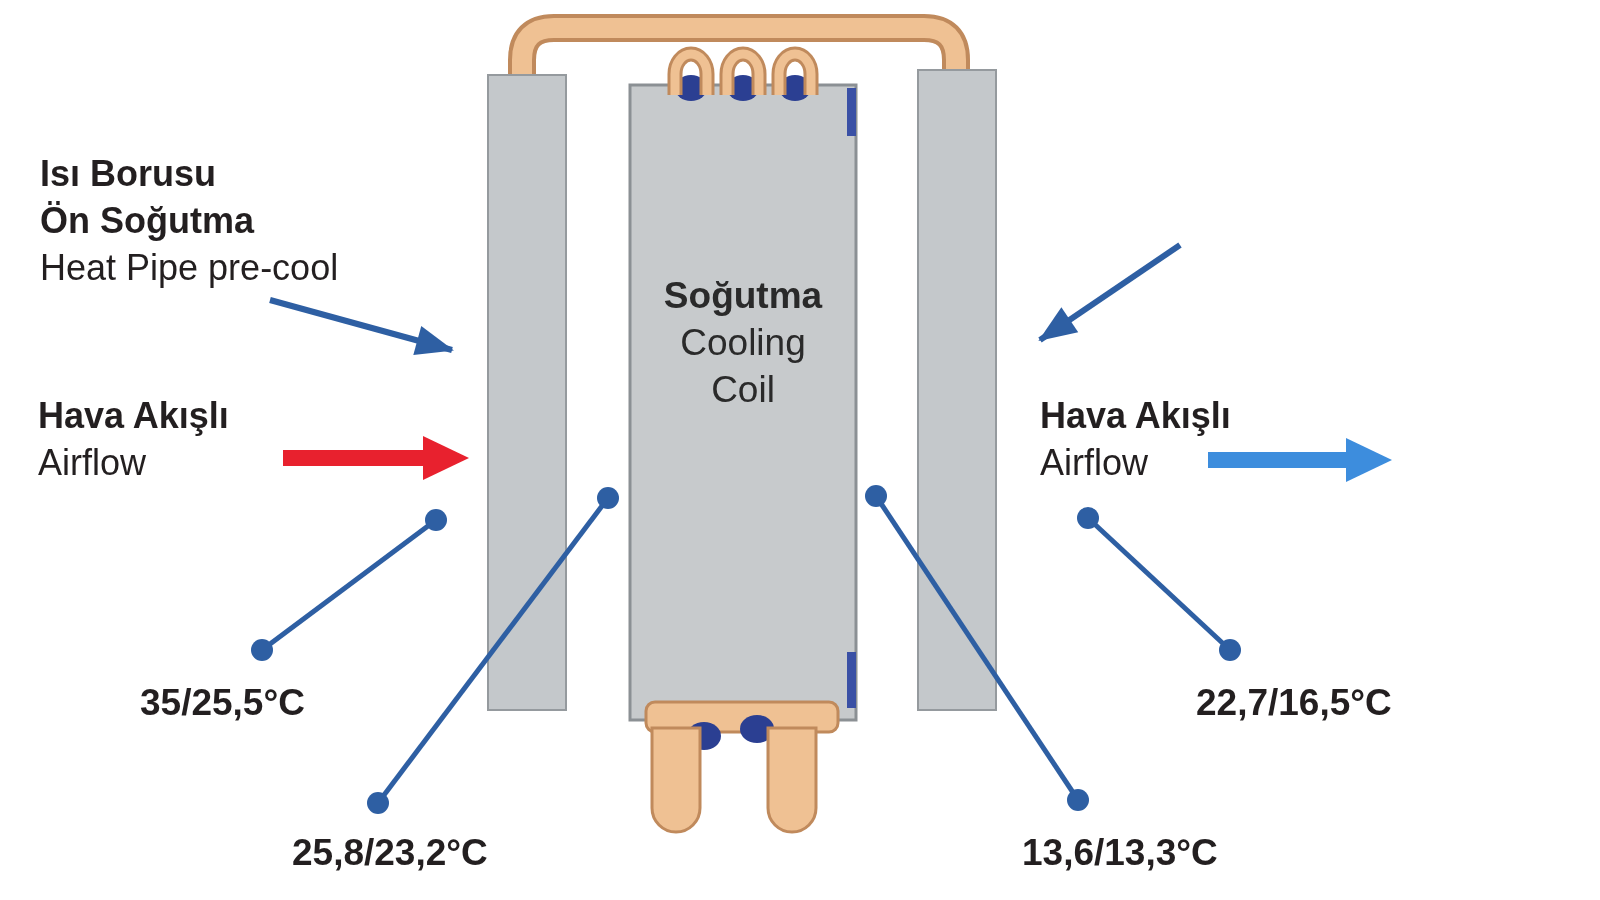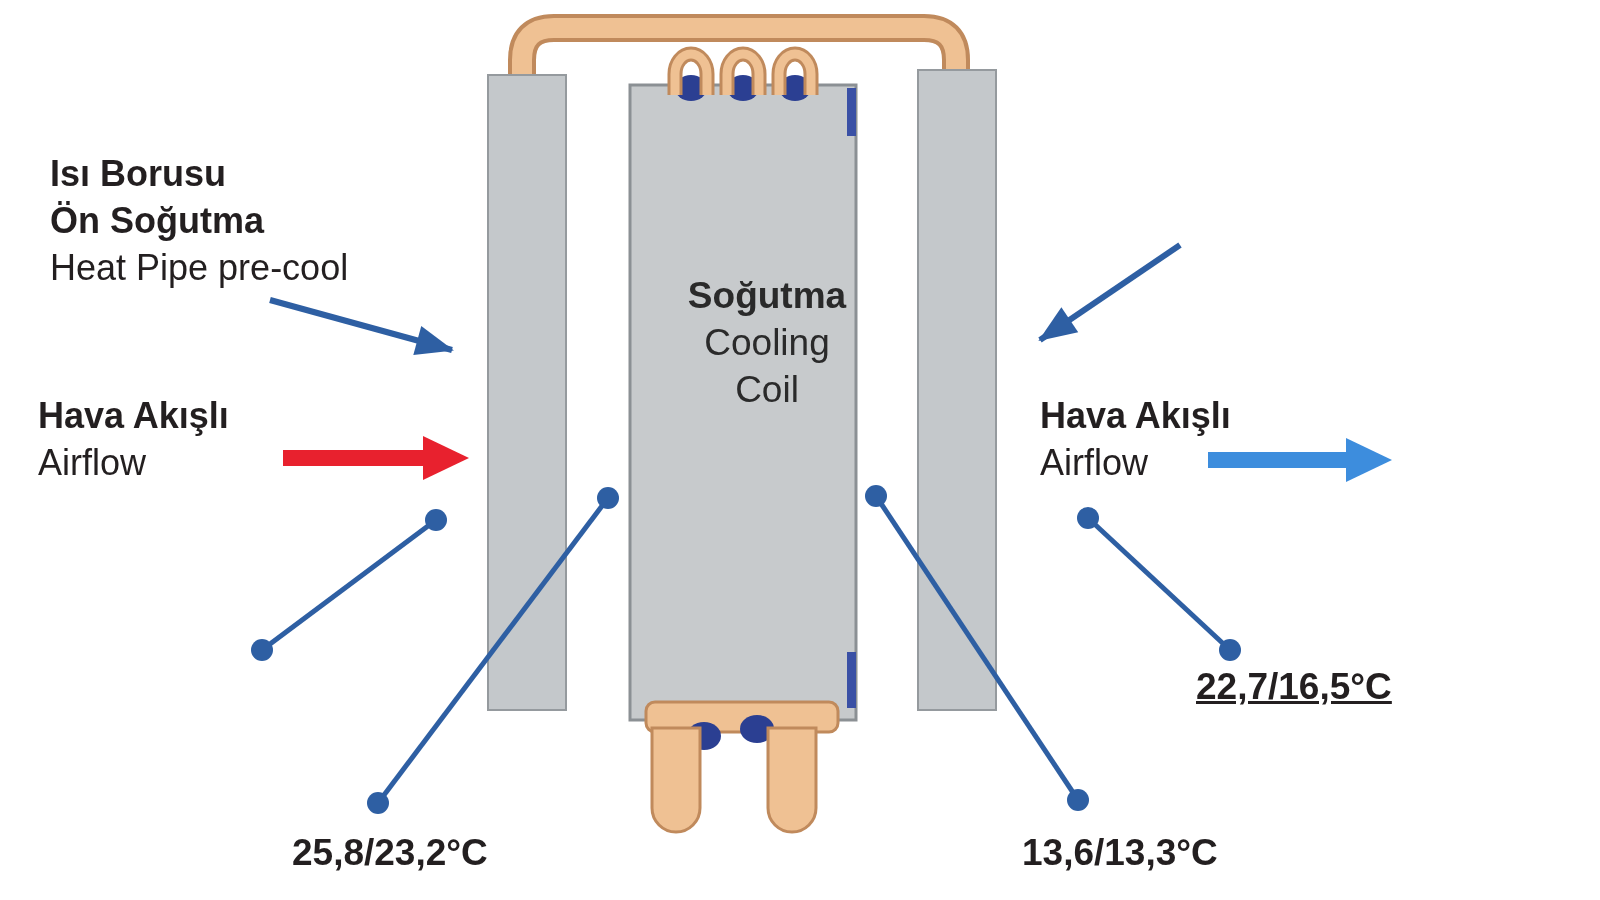--- a/index.html
+++ b/index.html
@@ -18,21 +18,20 @@
     line-height:47px;
     white-space:nowrap;
   }
   .label .b{font-weight:700;}
   .coil-label{
     position:absolute;
     color:#2a2a2a;
     font-size:37px;
     line-height:47px;
     text-align:center;
-    padding-left:24px;
   }
   .coil-label .b{font-weight:700;}
   .temp{
     position:absolute;
     color:#231f20;
     font-size:37px;
     font-weight:700;
     white-space:nowrap;
   }
 </style>
@@ -106,21 +105,21 @@
       <circle cx="876" cy="496" r="11" fill="#2e5fa3"></circle>
       <circle cx="1078" cy="800" r="11" fill="#2e5fa3"></circle>
     </g>
     <g>
       <line x1="1088" y1="518" x2="1230" y2="650" stroke="#2e5fa3" stroke-width="5"></line>
       <circle cx="1088" cy="518" r="11" fill="#2e5fa3"></circle>
       <circle cx="1230" cy="650" r="11" fill="#2e5fa3"></circle>
     </g>
   </svg>
 
-  <div class="label" style="left:50px;top:150px;">
+  <div class="label" style="left:40px;top:150px;">
     <div class="b">Isı Borusu</div>
     <div class="b">Ön Soğutma</div>
     <div>Heat Pipe pre-cool</div>
   </div>
 
   <div class="label" style="left:38px;top:392px;">
     <div class="b">Hava Akışlı</div>
     <div>Airflow</div>
   </div>
 
@@ -129,17 +128,18 @@
     <div class="b">Hava Akışlı</div>
     <div>Airflow</div>
   </div>
 
   <div class="coil-label" style="left:630px;top:272px;width:226px;">
     <div class="b">Soğutma</div>
     <div>Cooling</div>
     <div>Coil</div>
   </div>
 
+  <div class="temp" style="left:140px;top:682px;">35/25,5°C</div>
   <div class="temp" style="left:292px;top:832px;">25,8/23,2°C</div>
   <div class="temp" style="left:985px;top:832px;margin-left:37px;">13,6/13,3°C</div>
-  <div class="temp" style="left:1196px;top:666px;text-decoration:underline;">22,7/16,5°C</div>
+  <div class="temp" style="left:1196px;top:682px;">22,7/16,5°C</div>
 
 </div>
 
 </body></html>

